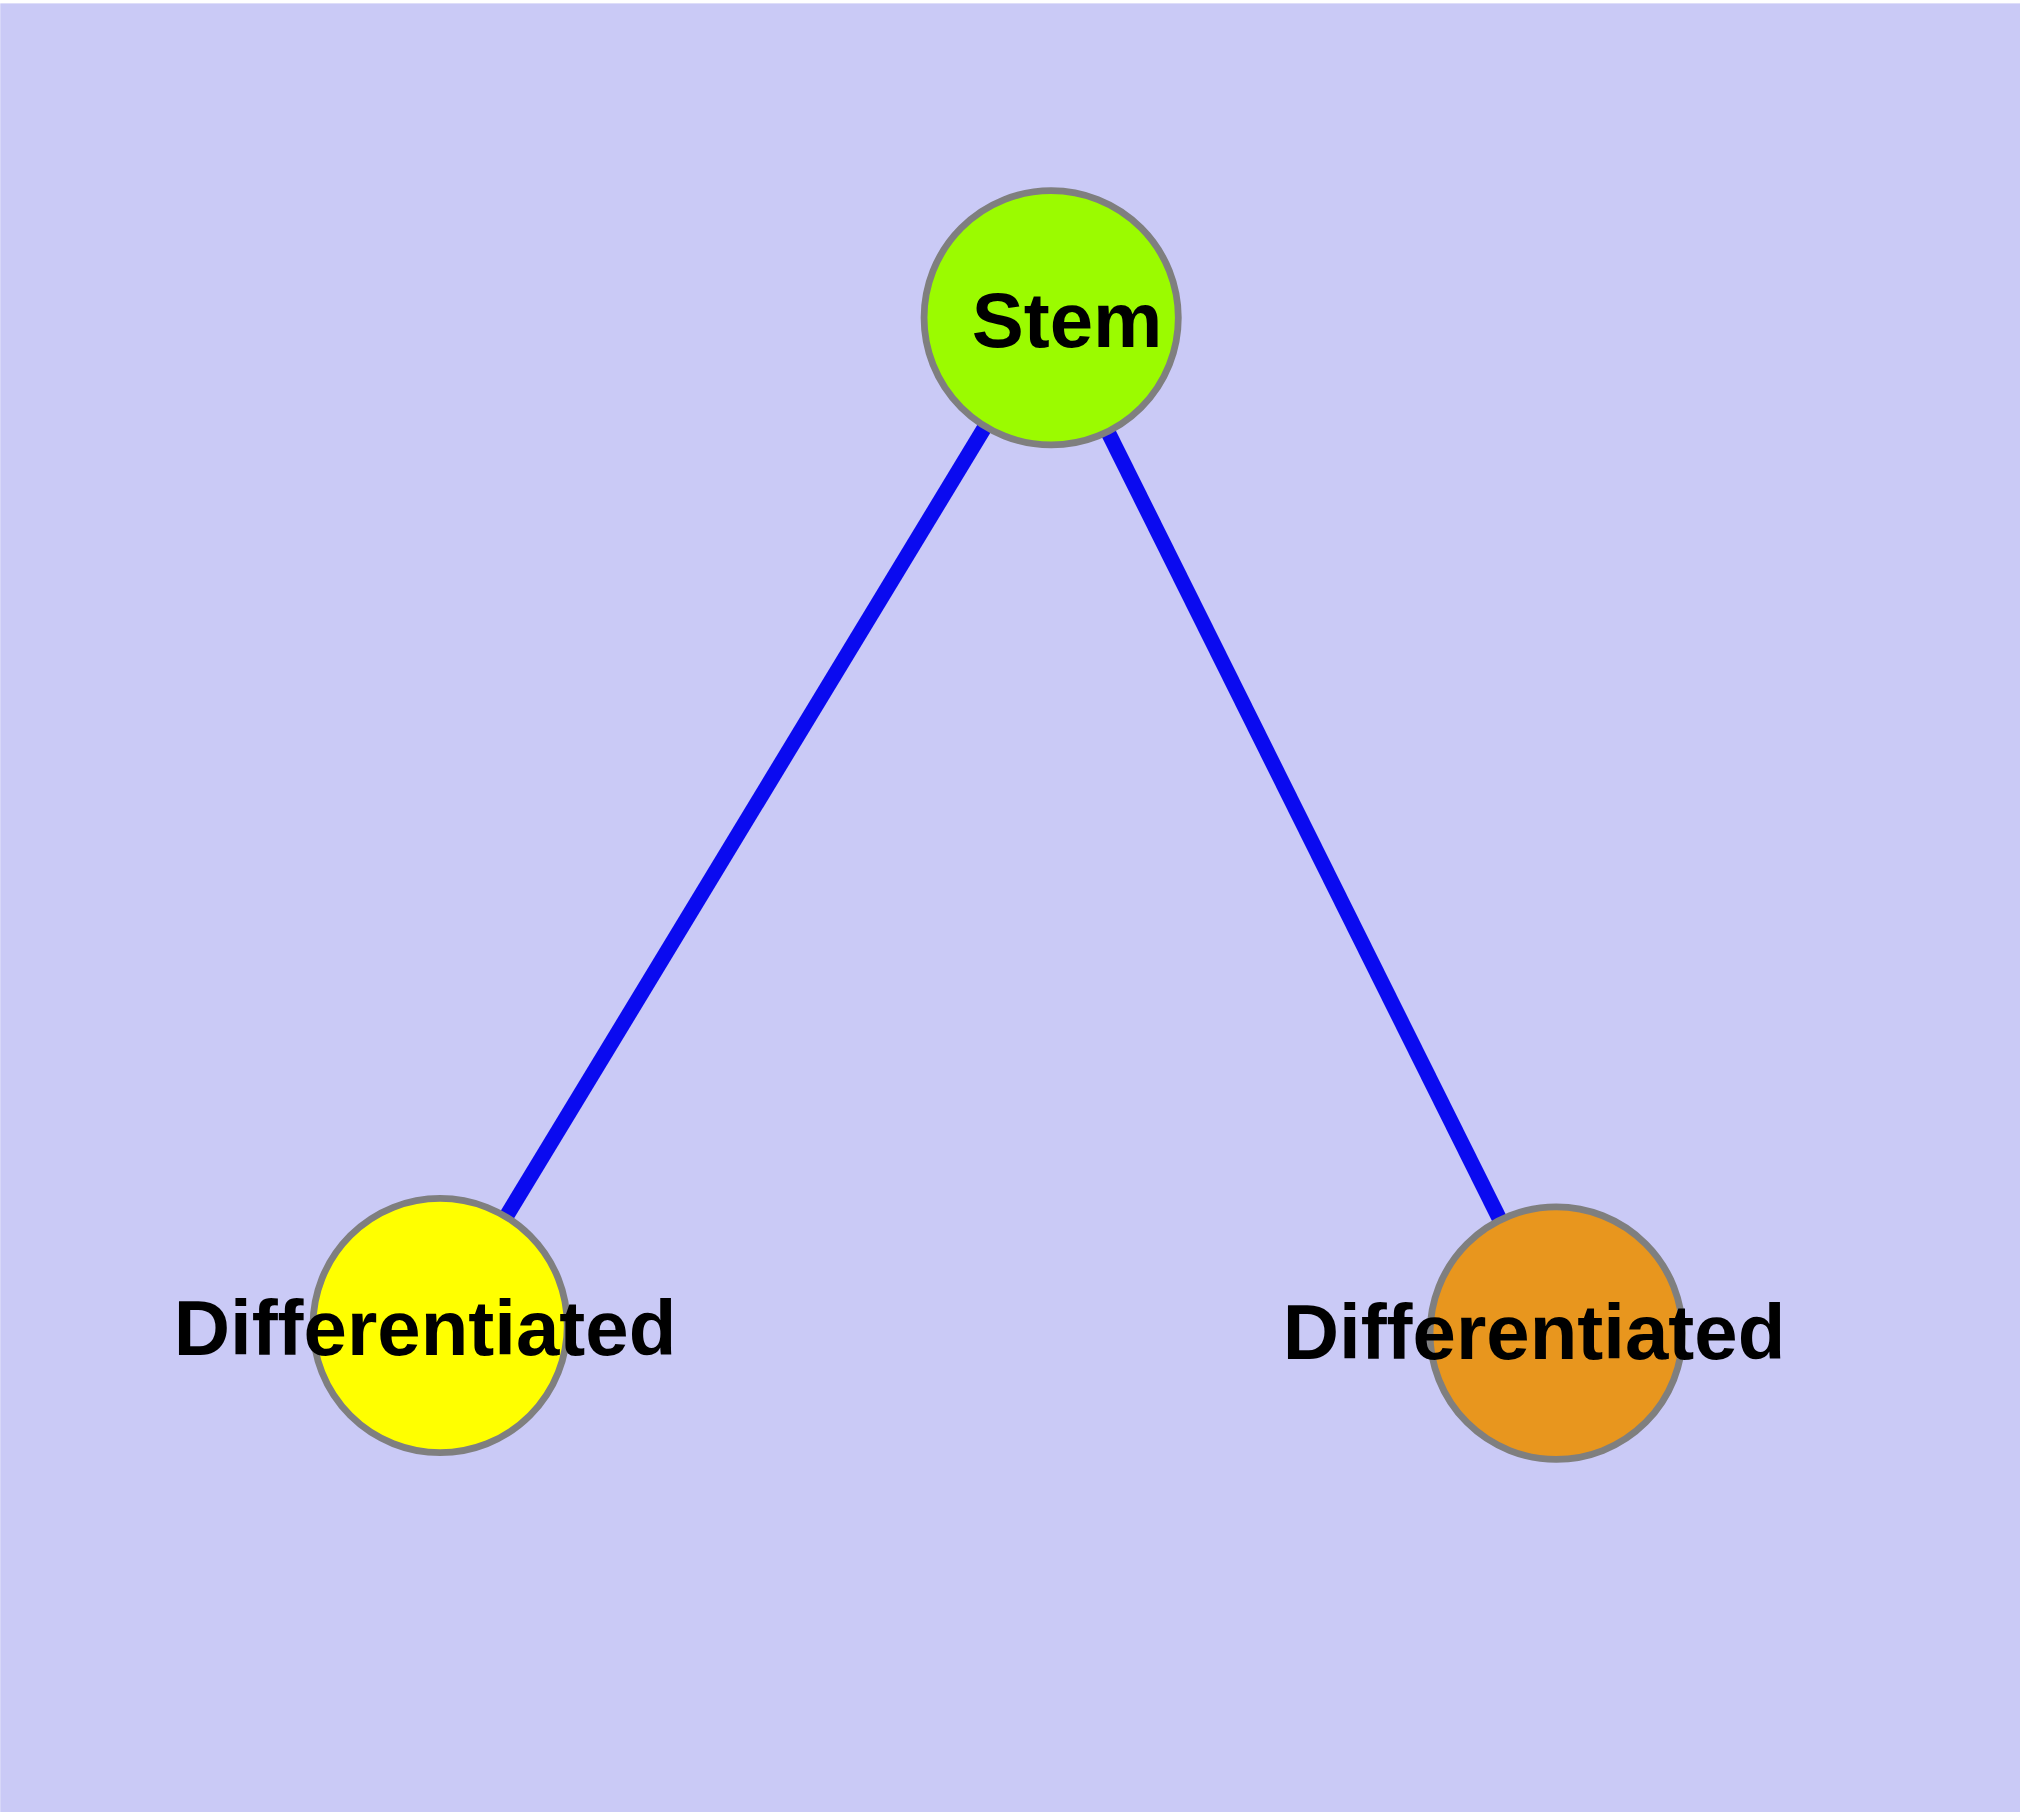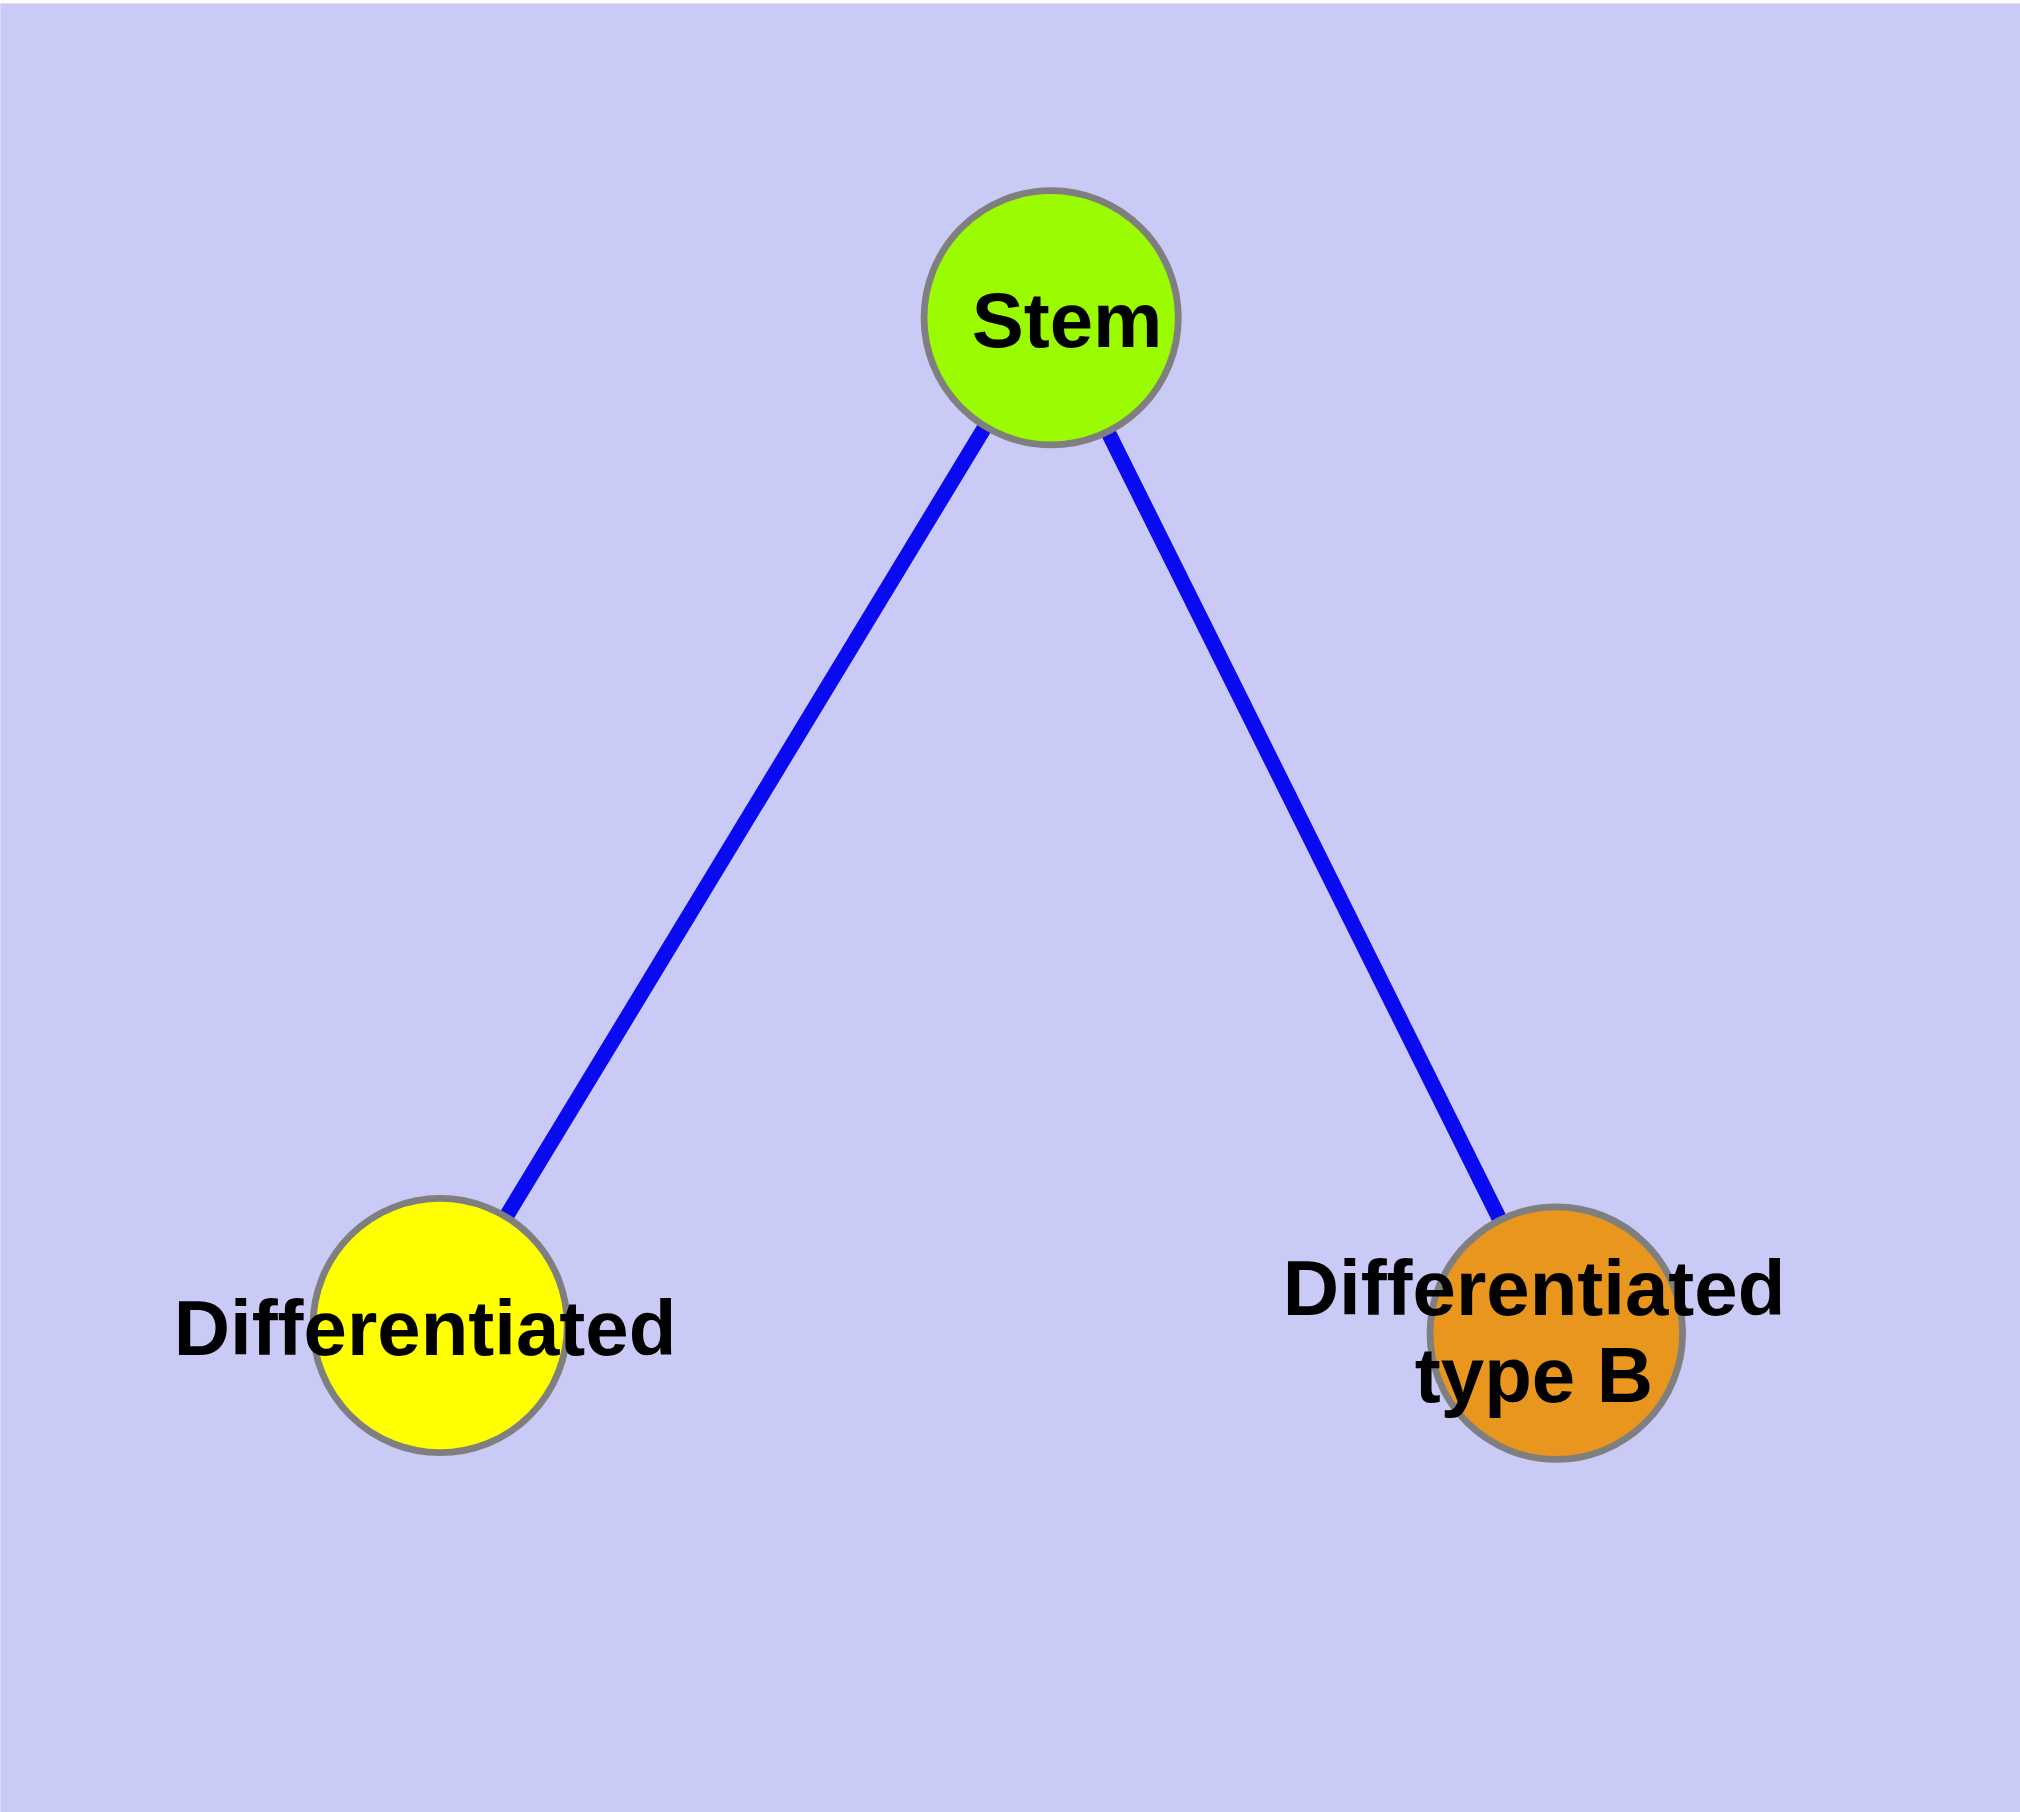--- a/index.html
+++ b/index.html
@@ -58,17 +58,16 @@
   <div class="node-label" style="left:1051px; top:320px;margin-left:16px;">
     <span class="line">Stem</span>
   </div>
 
   <div class="node-label" style="left:425px; top:1328px;">
     <span class="line">Differentiated</span>
   </div>
 
   <div class="node-label" style="left:1534px; top:1332px;">
     <span class="line">Differentiated</span>
-    <span class="line">type B</span>
   </div>
 
 </div>
 
 
 </body></html>

